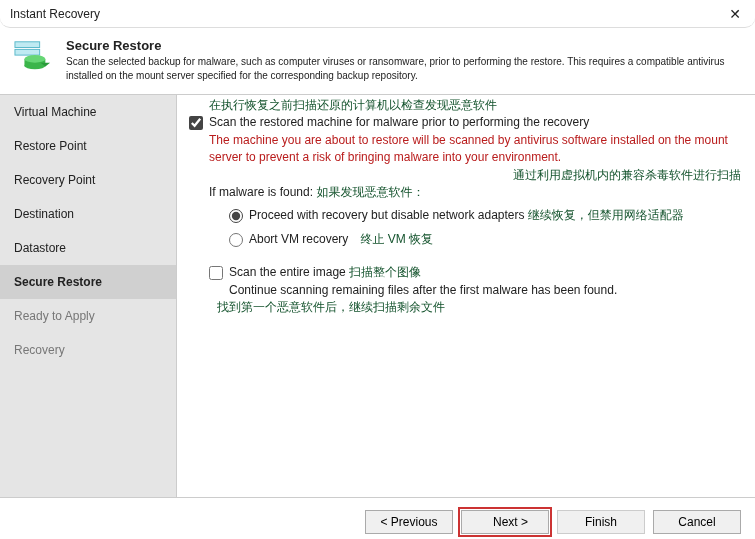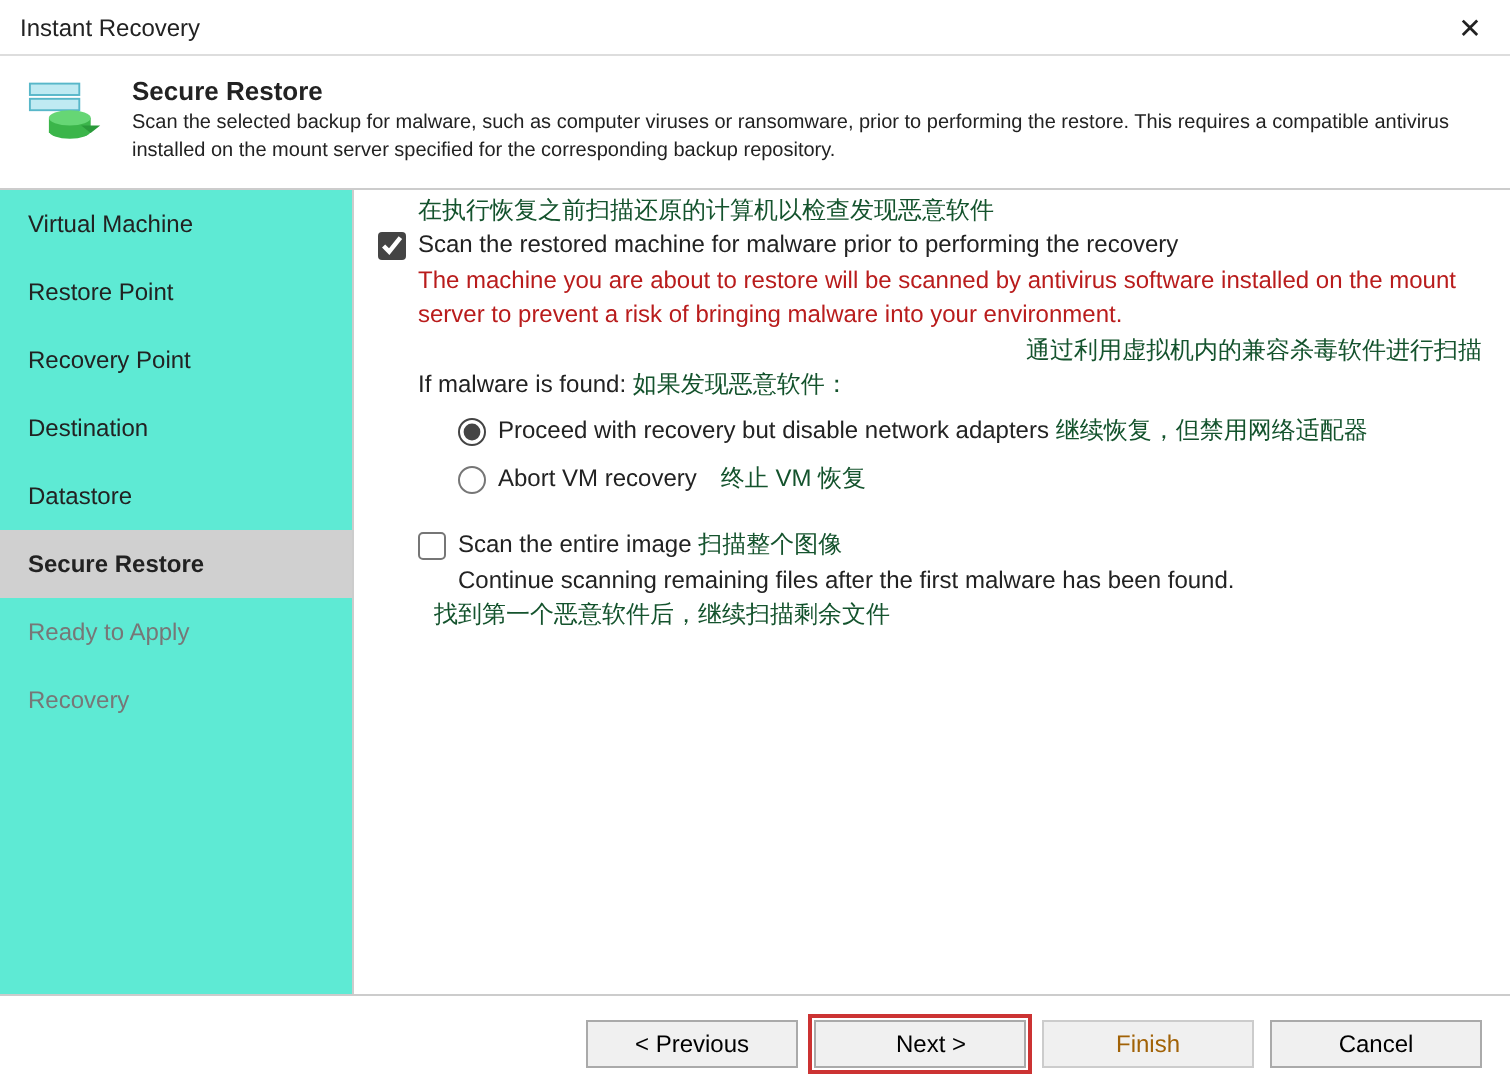--- a/index.html
+++ b/index.html
@@ -13,20 +13,21 @@
   color: #222;
 }
 .titlebar {
   display: flex;
   align-items: center;
   justify-content: space-between;
   height: 28px;
   padding: 0 0 0 10px;
   border-bottom: 1px solid #ddd;
   background: #fff;
+  border-radius: 10px;
 }
 .titlebar .title { font-size: 12px; }
 .titlebar .close {
   width: 40px; height: 28px; line-height: 28px; text-align: center;
   font-size: 14px; cursor: pointer;
 }
 .header {
   display: flex;
   padding: 10px 14px 12px 14px;
   border-bottom: 1px solid #ccc;
@@ -38,21 +39,21 @@
 .header .desc { font-size: 10px; line-height: 1.35; color: #222; }
 .body {
   display: flex;
   height: 402px;
 }
 .sidebar {
   width: 177px;
   border-right: 1px solid #ccc;
   display: flex;
   flex-direction: column;
-  background: #5eead4;
+  background: #e5e5e5;
 }
 .sidebar .item {
   padding: 10px 14px;
   font-size: 12px;
   cursor: pointer;
 }
 .sidebar .item.selected {
   background: #d0d0d0;
   font-weight: bold;
 }
@@ -74,29 +75,29 @@
 .footer {
   height: 48px;
   border-top: 1px solid #ccc;
   display: flex;
   justify-content: flex-end;
   align-items: center;
   padding-right: 14px;
   gap: 8px;
 }
 .footer button {
-  width: 106px;
+  width: 88px;
   height: 24px;
   font-size: 12px;
   background: #f0f0f0;
   border: 1px solid #aaa;
   cursor: pointer;
 }
 .footer button.disabled {
-  color: #a16207;
+  color: #000000;
   border-color: #ccc;
   cursor: default;
 }
 .footer button.highlight {
   outline: 2px solid #c33;
   outline-offset: 1px;
   padding-left: 11px;
 }
 input[type="checkbox"], input[type="radio"] { accent-color: #444; }
 </style>

